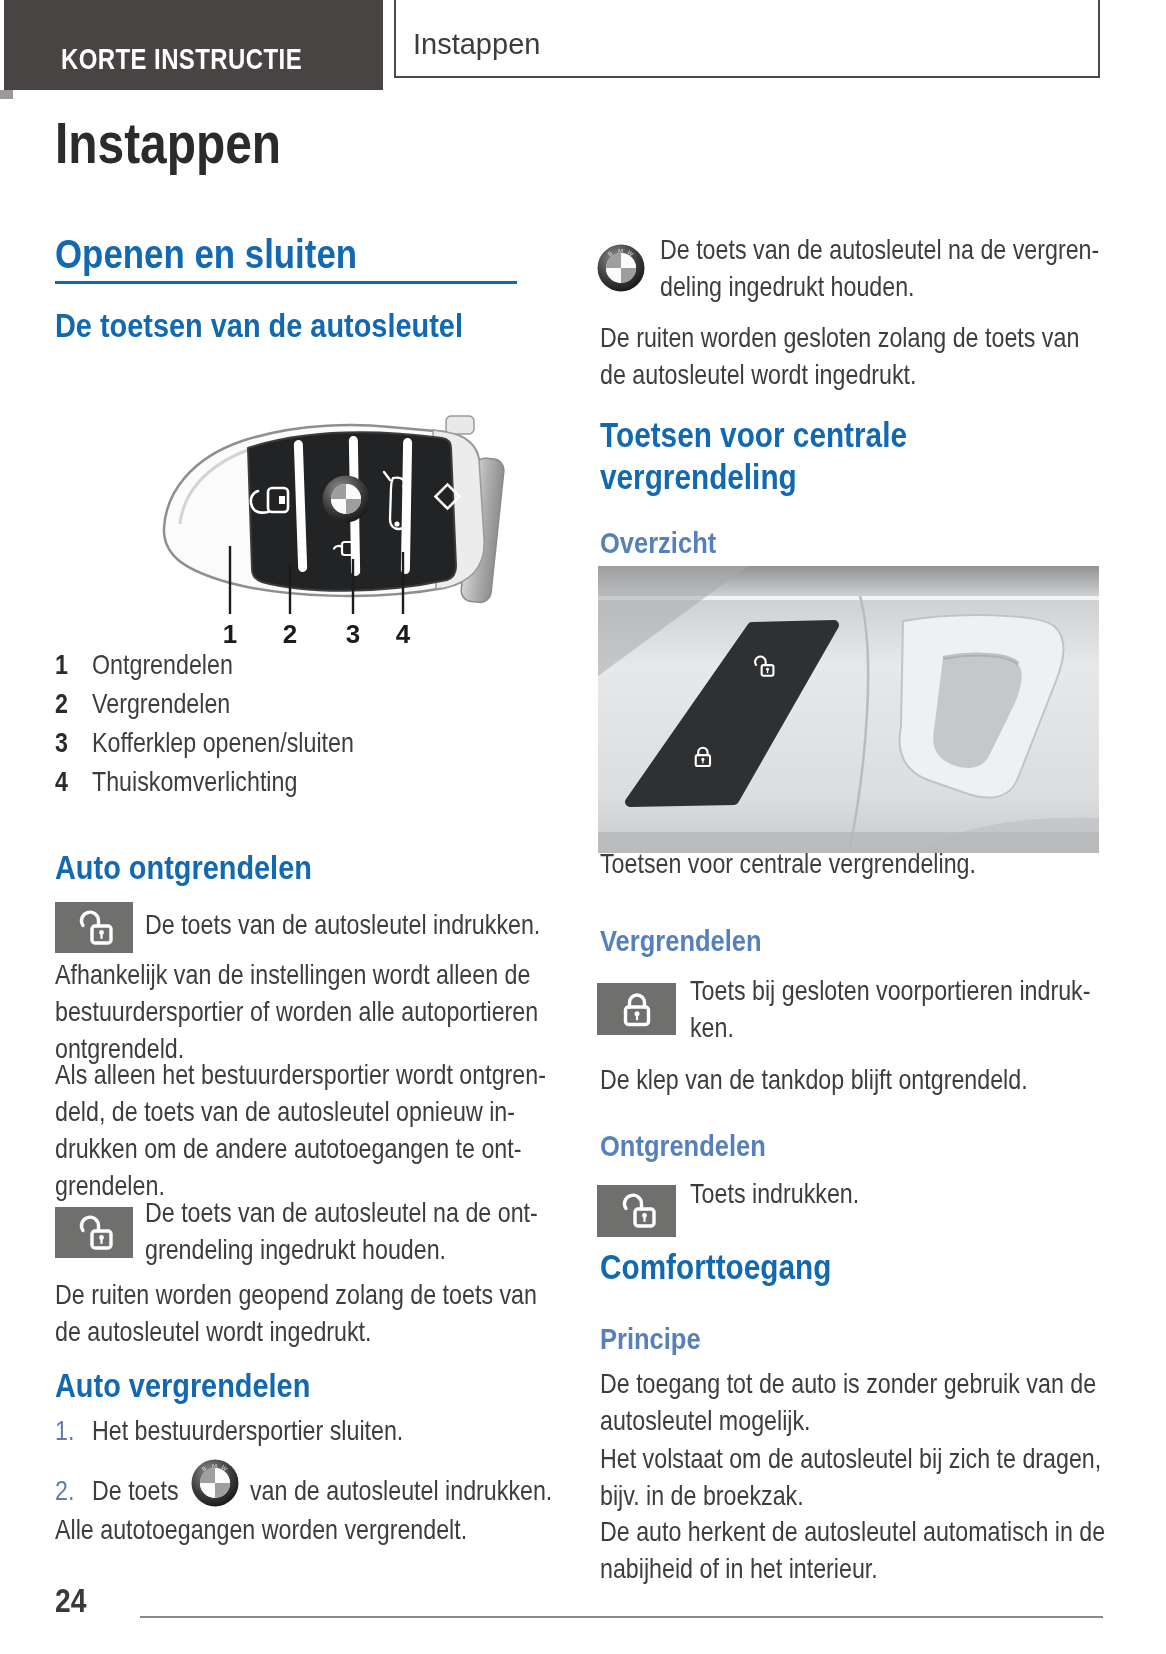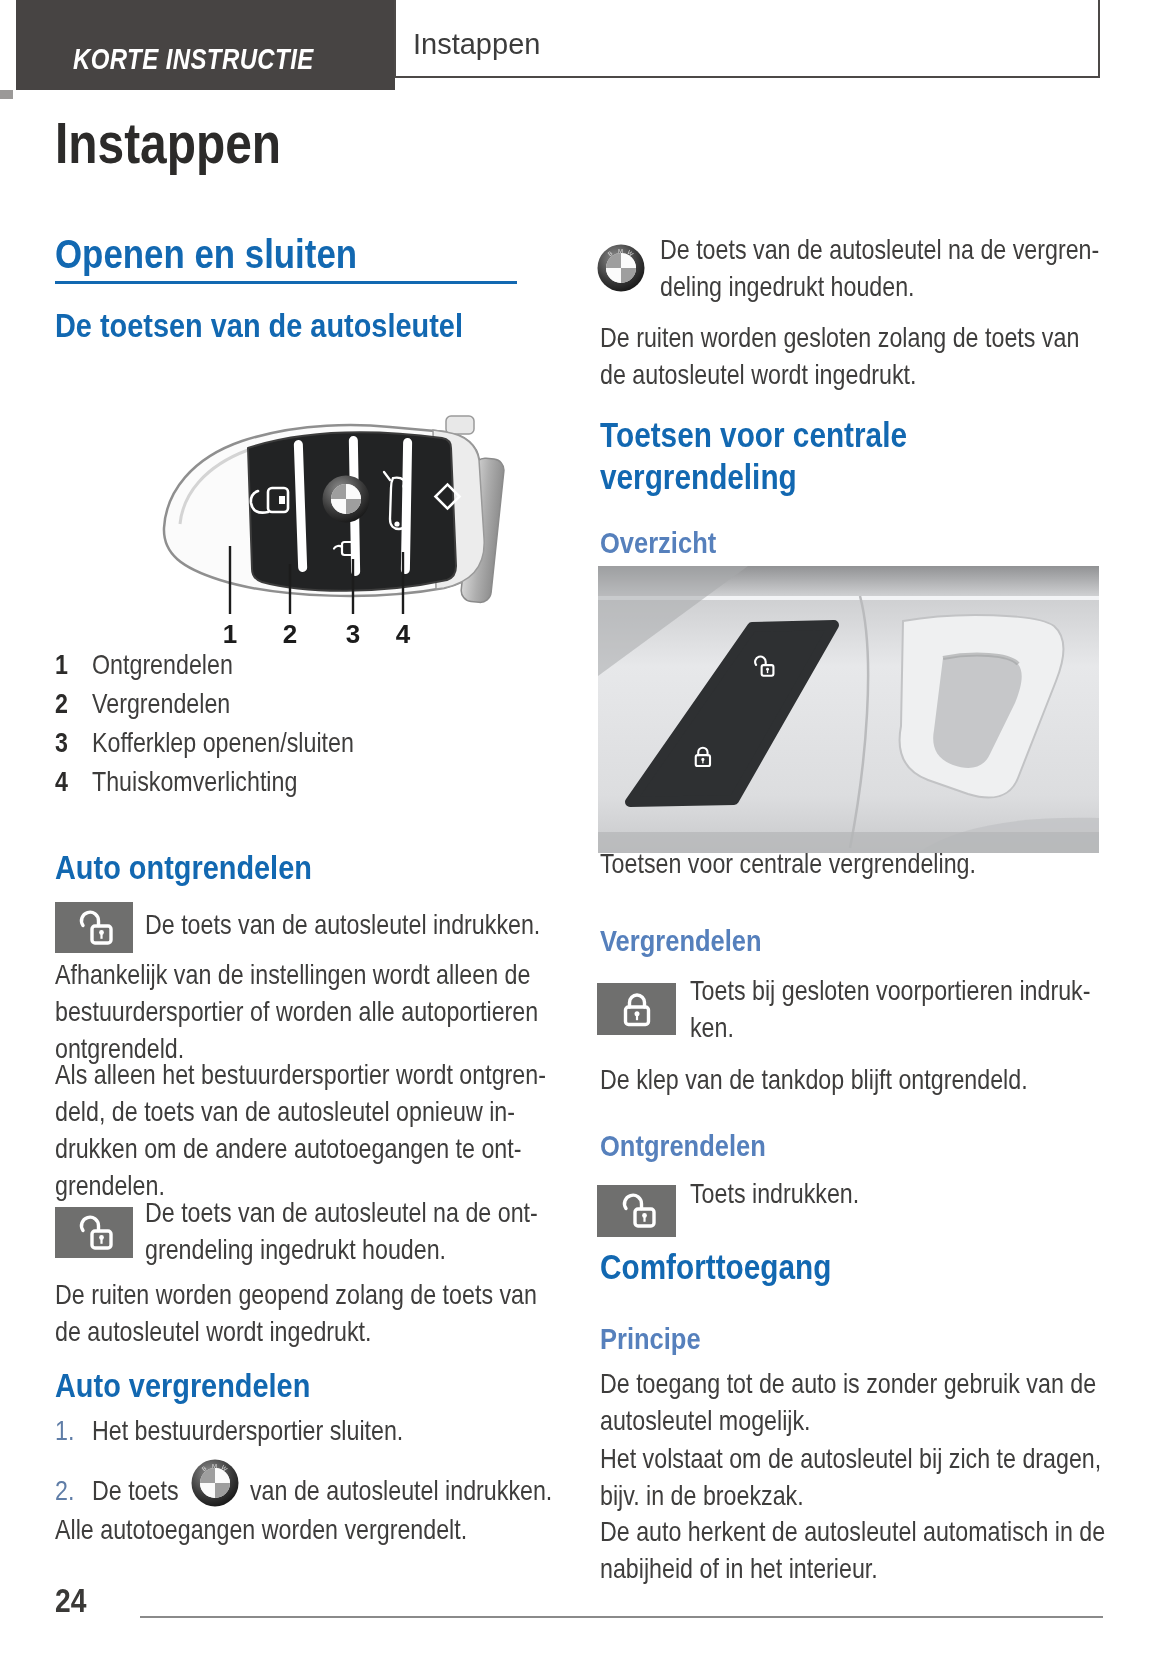--- a/index.html
+++ b/index.html
@@ -5,21 +5,21 @@
   html,body{margin:0;padding:0;background:#ffffff;}
   .page{position:relative;width:1166px;height:1654px;background:#fff;overflow:hidden;
         font-family:"Liberation Sans",sans-serif;}
   .t{position:absolute;font-family:"Liberation Sans",sans-serif;color:#3e3d3c;font-size:28px;
      line-height:37px;white-space:nowrap;transform:scaleX(0.83);transform-origin:0 0;}
   .b{font-weight:bold;color:#2c2b2a;}
   .h2{font-size:41px;font-weight:bold;color:#1268b1;line-height:44px;}
   .h3{font-size:34px;font-weight:bold;color:#1268b1;line-height:43px;}
   .h4{font-size:30px;font-weight:bold;color:#5680bc;}
   .onum{color:#5f7da7;}
-  .hdr-dark{position:absolute;left:16px;top:0;width:379px;height:90px;background:#474443;font-style:italic;}
+  .hdr-dark{position:absolute;left:4px;top:0;width:379px;height:90px;background:#474443;}
   .hdr-label{position:absolute;left:57px;top:44px;font-size:30px;font-weight:bold;color:#fff;
              letter-spacing:0.5px;line-height:30px;}
   .hdr-notch{position:absolute;left:0;top:90px;width:13px;height:9px;background:#9b9998;}
   .hdr-tab{position:absolute;left:394px;top:0;width:706px;height:78px;background:#fff;
            border-left:2px solid #4c4947;border-right:2px solid #4c4947;border-bottom:2px solid #4c4947;box-sizing:border-box;}
   .tab-label{position:absolute;left:17px;top:30px;font-size:29px;color:#3c3c3c;line-height:29px;}
   .title{font-size:57px;font-weight:bold;color:#2c2b2a;line-height:58px;transform:scaleX(0.84);}
   .rule{position:absolute;background:#1268b1;}
   .iconbox{position:absolute;background:#6f6f6e;display:flex;align-items:center;justify-content:center;}
   .footline{position:absolute;background:#8a8a8a;}

